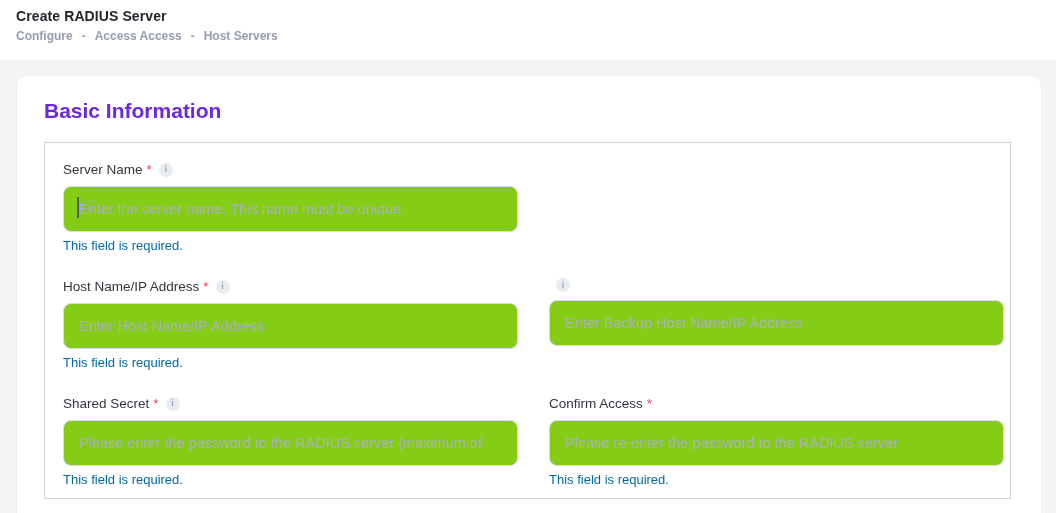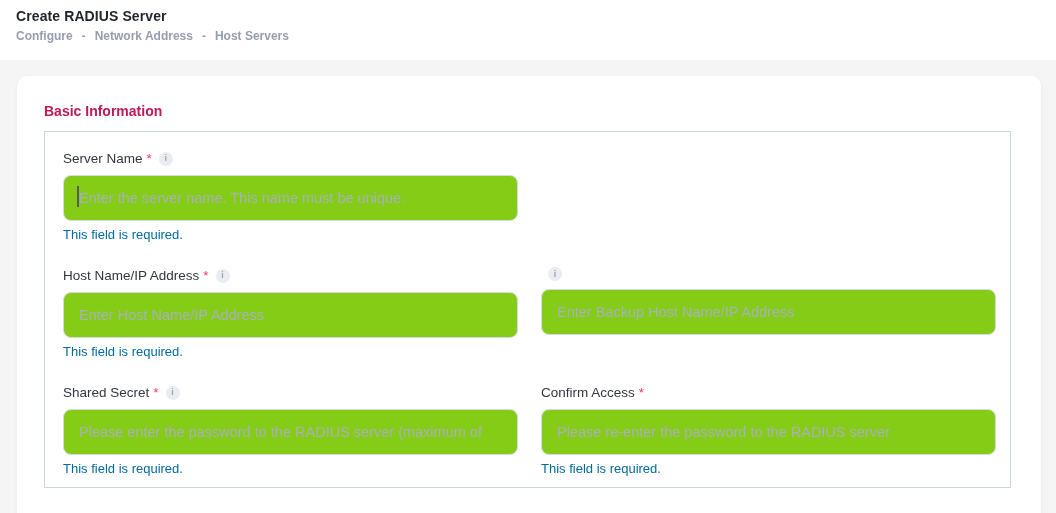--- a/index.html
+++ b/index.html
@@ -36,37 +36,37 @@
   
   .content { height: 453px; padding: 16px 15px 0 17px; }
   .card {
     background: #ffffff;
     border-radius: 10px;
     box-shadow: 0 1px 3px rgba(40,50,70,.07);
     height: 460px;
     padding: 25px 30px 0 27px;
   }
   .section-heading {
-    color: #be185d;
-    font-size: 14px;
+    color: #6d28d9;
+    font-size: 21px;
     font-weight: 700;
     line-height: 20px;
-    margin-bottom: 10px;
+    margin-bottom: 21px;
   }
 
   
   .fieldset {
     border: 1px solid #ccd6e2;
     height: 357px;
     padding: 18px 18px 0 18px;
   }
   .grid-row {
     display: grid;
     grid-template-columns: 455px 455px;
-    column-gap: 23px;
+    column-gap: 31px;
     margin-bottom: 26px;
   }
 
   
   .label-row {
     display: flex;
     align-items: center;
     margin-bottom: 8px;
     font-size: 13.5px;
     color: #32363d;
@@ -115,21 +115,21 @@
   }
 </style>
 </head>
 <body>
 
 <div class="page-header">
   <div class="page-title">Create RADIUS Server</div>
   <div class="breadcrumb">
     <span class="crumb">Configure</span>
     <span class="sep">-</span>
-    <span class="crumb">Network Address</span>
+    <span class="crumb">Access Access</span>
     <span class="sep">-</span>
     <span class="crumb">Host Servers</span>
   </div>
 </div>
 
 <div class="content">
   <div class="card">
     <div class="section-heading">Basic Information</div>
 
     <div class="fieldset">

